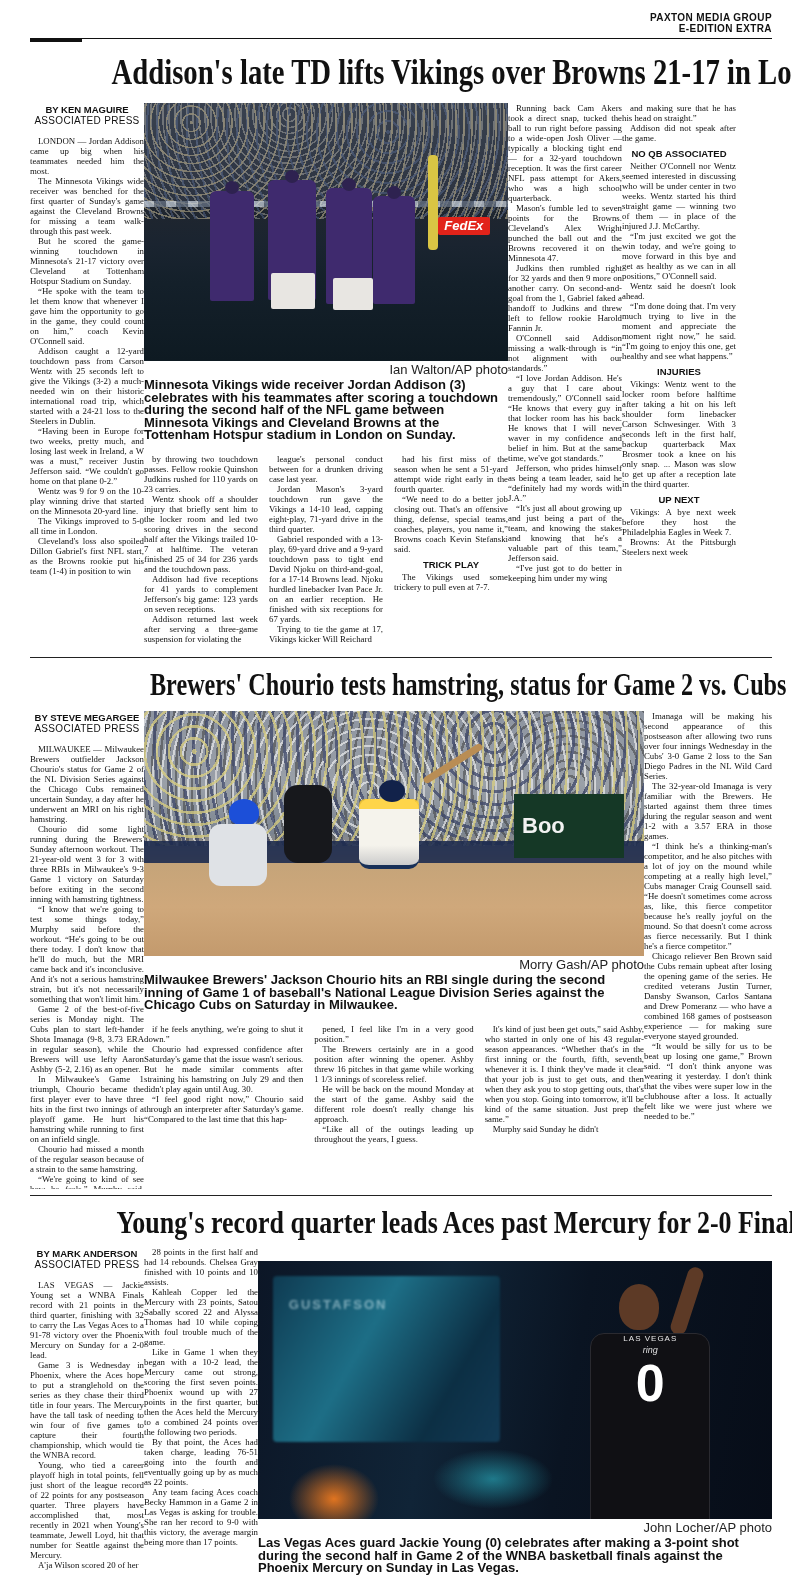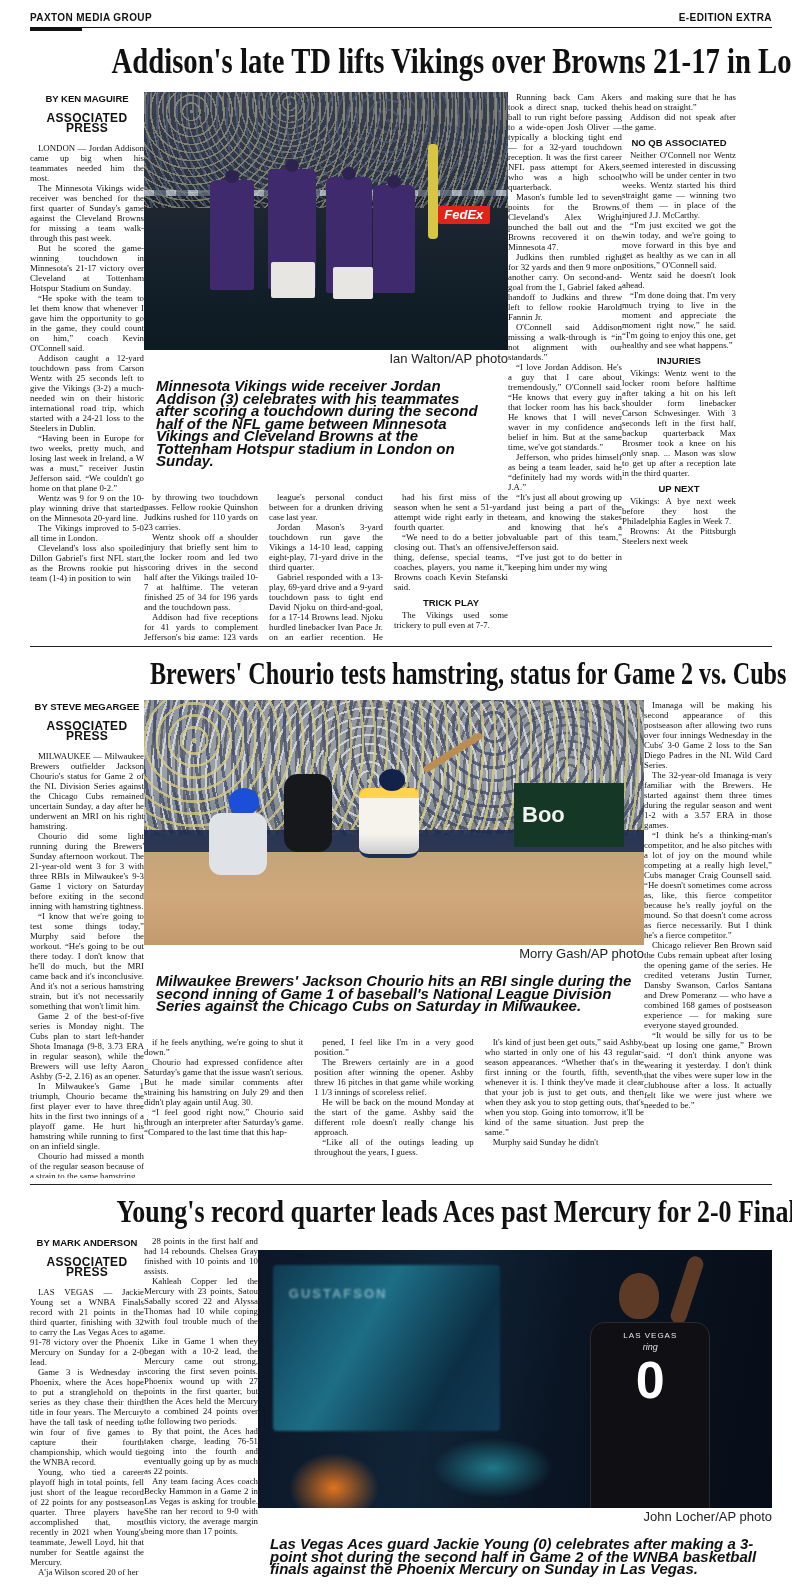--- a/index.html
+++ b/index.html
@@ -2,46 +2,46 @@
 <html><head>
 <meta charset="utf-8">
 <style>
   html,body{margin:0;padding:0;background:#888;}
   .page{position:relative;width:792px;height:1584px;margin:0 auto;background:#fff;color:#111;
         font-family:"Liberation Serif",serif;overflow:hidden;box-sizing:border-box;
         padding:12px 20px 0 30px;}
   
   .masthead{display:flex;justify-content:space-between;align-items:flex-end;
             font-family:"Liberation Sans",sans-serif;font-weight:bold;font-size:10px;
-            letter-spacing:.4px;padding-bottom:4px;}
+            letter-spacing:.4px;padding-bottom:4px;flex-direction:column;}
   .masthead-rule{border-top:1.5px solid #111;position:relative;margin-bottom:2px;}
   .masthead-rule::before{content:"";position:absolute;left:0;top:0;width:52px;height:3px;background:#111;}
   
   .headline{text-align:center;font-weight:bold;white-space:nowrap;overflow:visible;}
   .headline span{display:inline-block;white-space:nowrap;transform-origin:50% 50%;}
   .h1{font-size:35px;margin:14px 0 10px;}
   .h2{font-size:32px;margin:8px 0 8px;}
   .h3{font-size:32px;margin:8px 0 6px;}
   .article-divider{border-top:1px solid #222;margin:6px 0 0;}
   
   .row{display:flex;overflow:hidden;}
   .col{width:114px;flex:none;overflow:hidden;font-size:8.8px;line-height:10px;text-align:justify;}
   .col p.para{margin:0;text-indent:8px;}
   .subhead{font-family:"Liberation Sans",sans-serif;font-weight:bold;font-size:9.5px;
            text-align:center;margin:6px 0 2px;text-indent:0;}
   .byline-block{text-align:center;font-family:"Liberation Sans",sans-serif;margin:2px 0 10px;}
   .byline{font-weight:bold;font-size:9.5px;}
-  .byline-org{font-size:12px;letter-spacing:.3px;margin-top:9px;font-weight:bold;}
+  .byline-org{font-size:10px;letter-spacing:.3px;margin-top:1px;}
   
   .photoblock{flex:1;display:flex;flex-direction:column;overflow:hidden;}
   .photo{position:relative;width:100%;overflow:hidden;background:#444;}
   .credit{font-family:"Liberation Sans",sans-serif;font-size:13px;color:#222;
           text-align:right;margin:1px 0 2px;}
-  .caption{font-family:"Liberation Sans",sans-serif;font-weight:bold;font-size:15px;
-           line-height:12.5px;text-align:left;margin:12px;font-style:italic;}
+  .caption{font-family:"Liberation Sans",sans-serif;font-weight:bold;font-size:13px;
+           line-height:12.5px;text-align:left;margin:0;}
   .subrow{display:flex;gap:11px;flex:1;overflow:hidden;margin-top:12px;}
   .subrow .col{width:auto;flex:1;}
   
   .fb{height:258px;background:linear-gradient(#39414f 0,#2c3340 38%,#20262f 40%,#1a2430 55%,#14202a 70%,#0e1a22 100%);}
   .speckle{position:absolute;inset:0;opacity:.55;background-image:
     repeating-radial-gradient(circle at 13% 17%, rgba(214,199,156,.9) 0 1.5px, transparent 1.5px 8px),
     repeating-radial-gradient(circle at 67% 25%, rgba(90,110,150,.8) 0 2px, transparent 2px 10px),
     repeating-radial-gradient(circle at 40% 10%, rgba(230,225,210,.6) 0 1.5px, transparent 1.5px 6px);}
   .fb .speckle{height:45%;}
   .fb-lightband{position:absolute;top:38%;left:0;right:0;height:6px;background:
@@ -83,21 +83,21 @@
     filter:blur(1.2px);}
   .bk-glow{position:absolute;left:34%;bottom:4%;width:120px;height:60px;border-radius:50%;
     background:radial-gradient(closest-side,#2bb7c9 0,rgba(43,183,201,0) 100%);opacity:.6;}
   .bk-orange{position:absolute;left:6%;bottom:-6%;width:90px;height:70px;border-radius:50%;
     background:radial-gradient(closest-side,#e07420 0,rgba(224,116,32,0) 100%);}
   .bk-head{position:absolute;right:22%;top:9%;width:40px;height:46px;border-radius:50% 50% 46% 46%;background:#5d3a26;}
   .bk-arm{position:absolute;right:15%;top:2%;width:16px;height:70px;border-radius:8px;background:#5d3a26;transform:rotate(18deg);}
   .bk-jersey{position:absolute;right:12%;top:28%;width:118px;height:72%;border-radius:14px 14px 0 0;
     background:#101014;border:1px solid #2a2a30;color:#fff;text-align:center;
     font-family:"Liberation Sans",sans-serif;}
-  .bk-team{font-size:8px;letter-spacing:1px;margin-top:8px;opacity:.9;}
+  .bk-team{font-size:8px;letter-spacing:1px;opacity:.9;}
   .bk-sponsor{font-size:9px;font-style:italic;opacity:.85;margin-top:2px;}
   .bk-number{font-size:52px;font-weight:bold;line-height:56px;}
 </style>
 </head>
 <body>
 
 <div class="page">
 
   <div class="masthead">
     <div>PAXTON MEDIA GROUP</div>
@@ -139,21 +139,21 @@
           <div class="player" style="left:50%;top:33%;width:46px;height:116px;"></div>
           <div class="player" style="left:63%;top:36%;width:42px;height:108px;"></div>
           <div class="p-pants" style="left:35%;top:66%;width:44px;height:36px;"></div>
           <div class="p-pants" style="left:52%;top:68%;width:40px;height:32px;"></div>
         </div>
         <div class="credit">Ian Walton/AP photo</div>
         <figcaption class="caption">Minnesota Vikings wide receiver Jordan Addison (3) celebrates with his teammates after scoring a touchdown during the second half of the NFL game between Minnesota Vikings and Cleveland Browns at the Tottenham Hotspur stadium in London on Sunday.</figcaption>
         <div class="subrow">
           <div class="col">
               <p class="para">by throwing two touchdown passes. Fellow rookie Quinshon Judkins rushed for 110 yards on 23 carries.</p>
-              <p class="para">Wentz shook off a shoulder injury that briefly sent him to the locker room and led two scoring drives in the second half after the Vikings trailed 10-7 at halftime. The veteran finished 25 of 34 for 196 yards and the touchdown pass.</p>
+              <p class="para">Wentz shook off a shoulder injury that briefly sent him to the locker room and led two scoring drives in the second half after the Vikings trailed 10-7 at halftime. The veteran finished 25 of 34 for 236 yards and the touchdown pass.</p>
               <p class="para">Addison had five receptions for 41 yards to complement Jefferson's big game: 123 yards on seven receptions.</p>
               <p class="para">Addison returned last week after serving a three-game suspension for violating the</p>
             </div>
           <div class="col">
               <p class="para">league's personal conduct between for a drunken driving case last year.</p>
               <p class="para">Jordan Mason's 3-yard touchdown run gave the Vikings a 14-10 lead, capping eight-play, 71-yard drive in the third quarter.</p>
               <p class="para">Gabriel responded with a 13-play, 69-yard drive and a 9-yard touchdown pass to tight end David Njoku on third-and-goal, for a 17-14 Browns lead. Njoku hurdled linebacker Ivan Pace Jr. on an earlier reception. He finished with six receptions for 67 yards.</p>
               <p class="para">Trying to tie the game at 17, Vikings kicker Will Reichard</p>
             </div>
           <div class="col">

